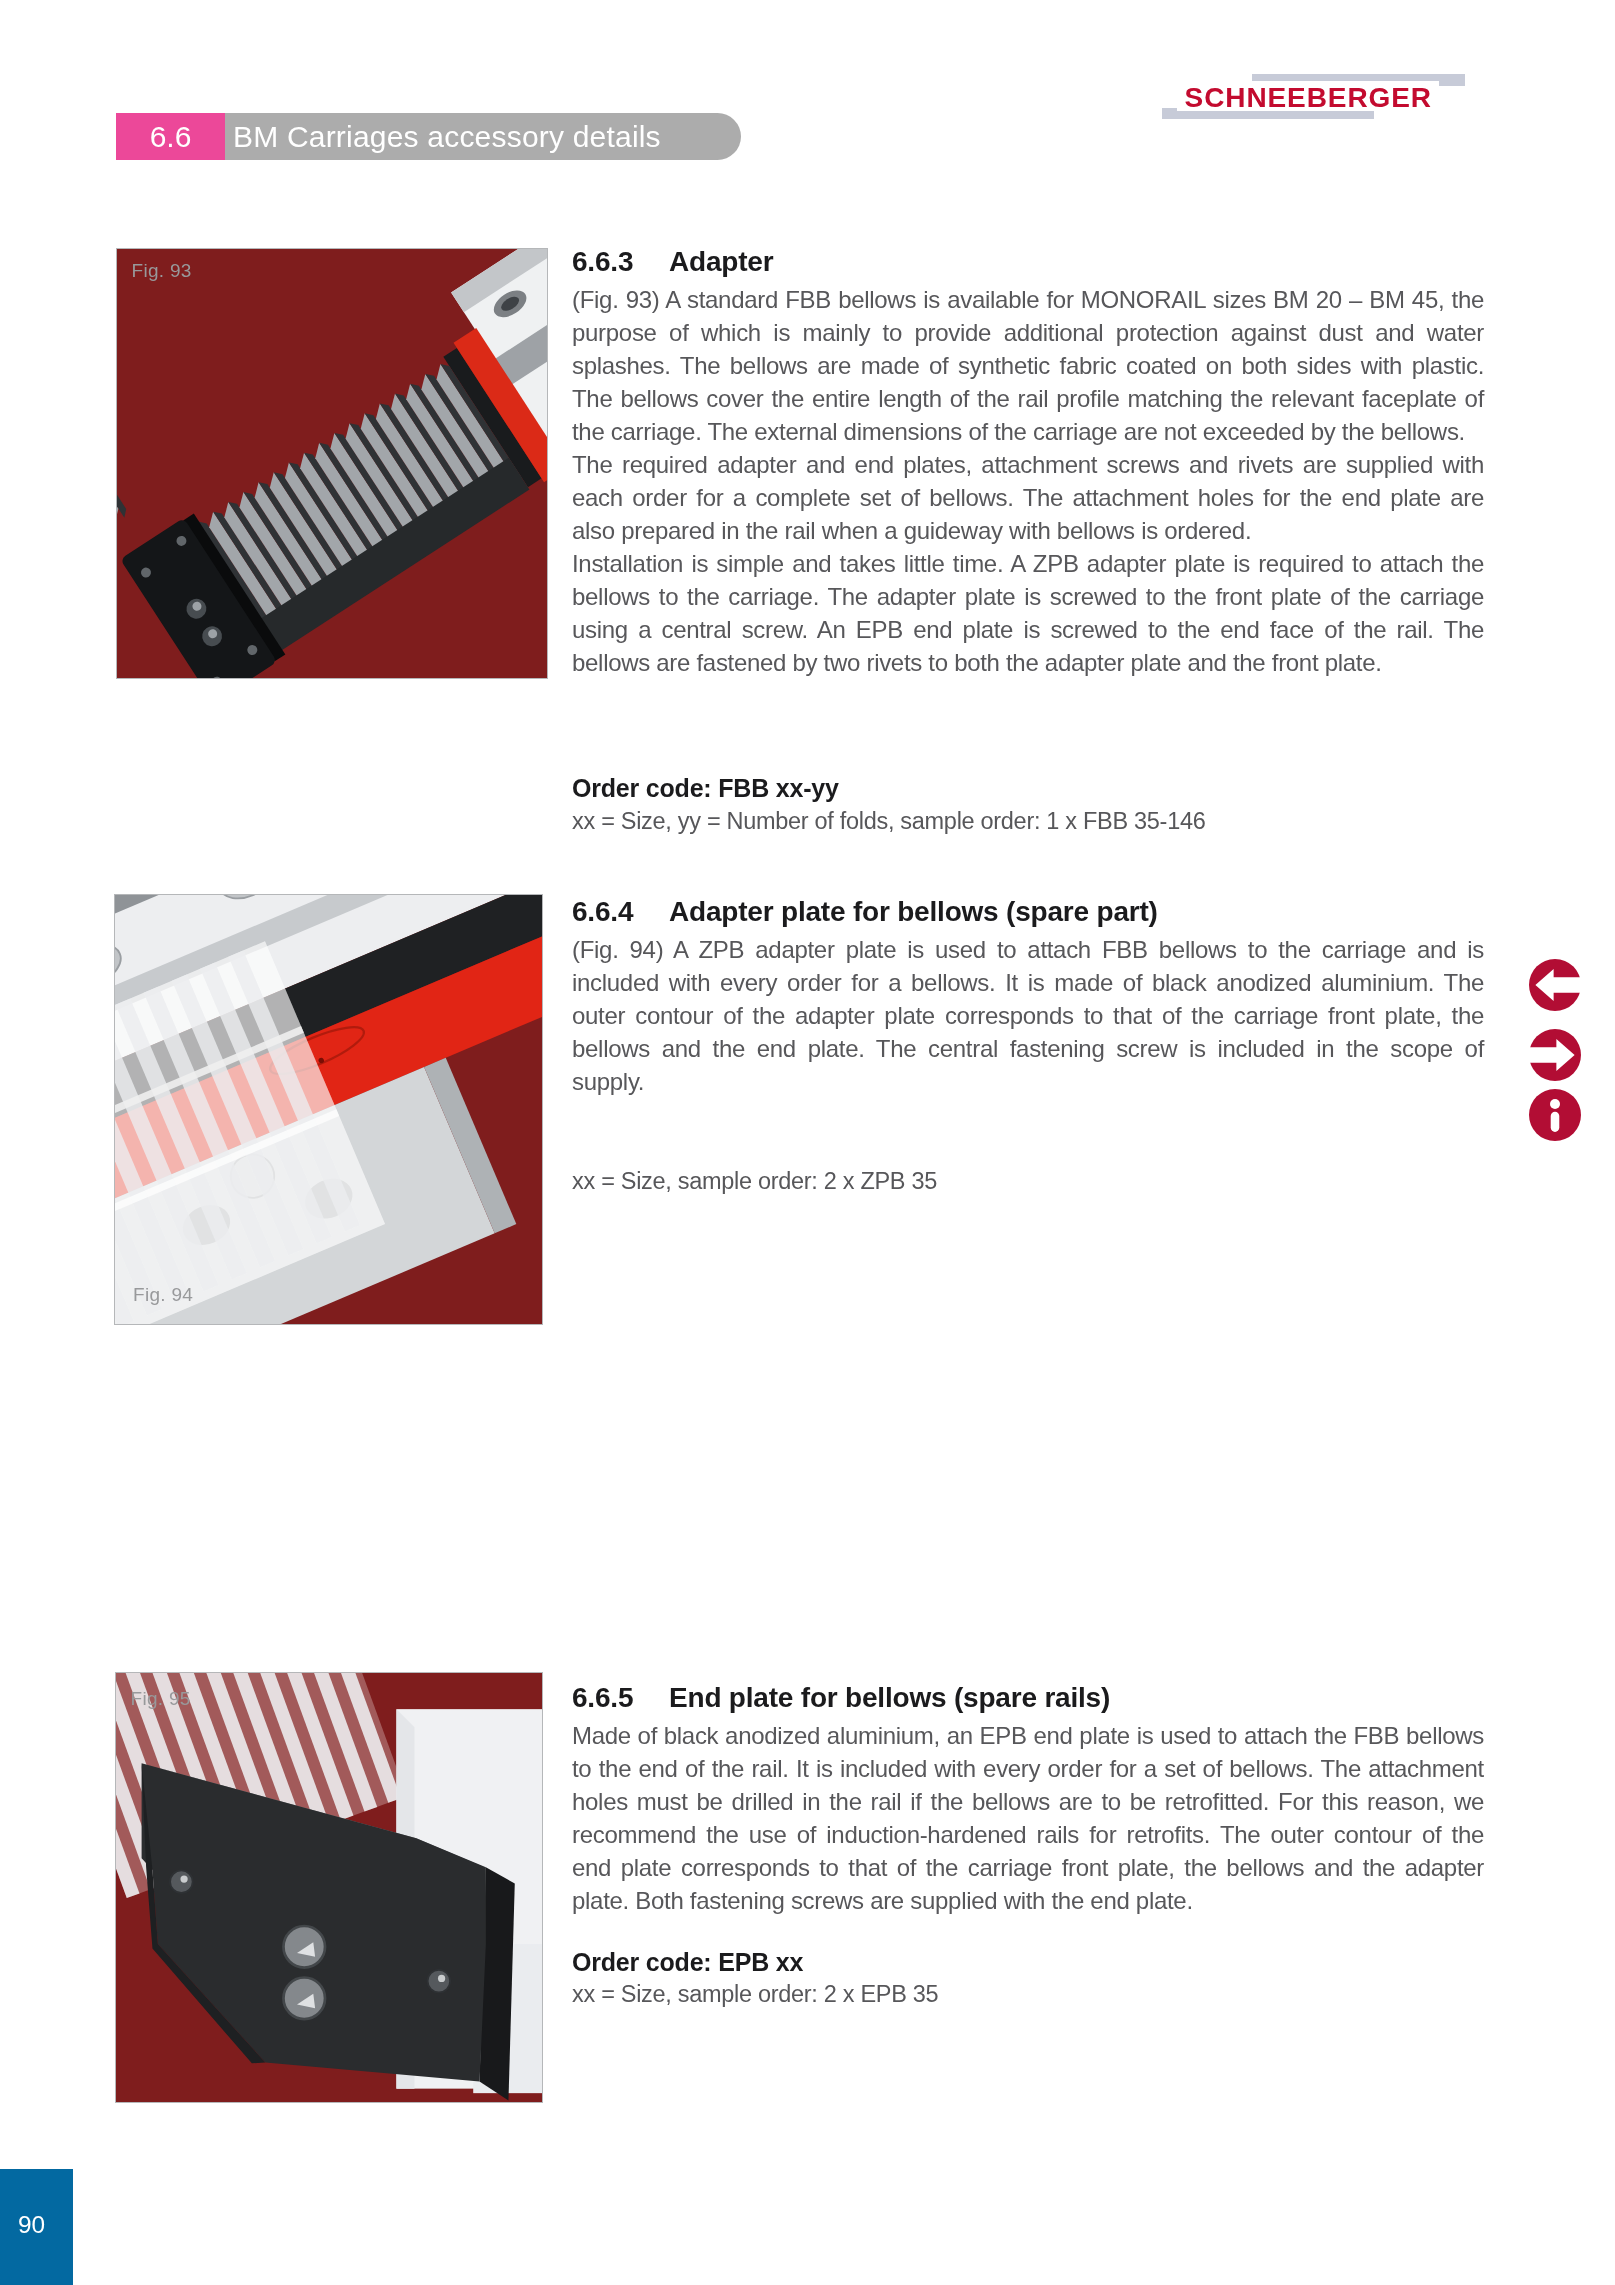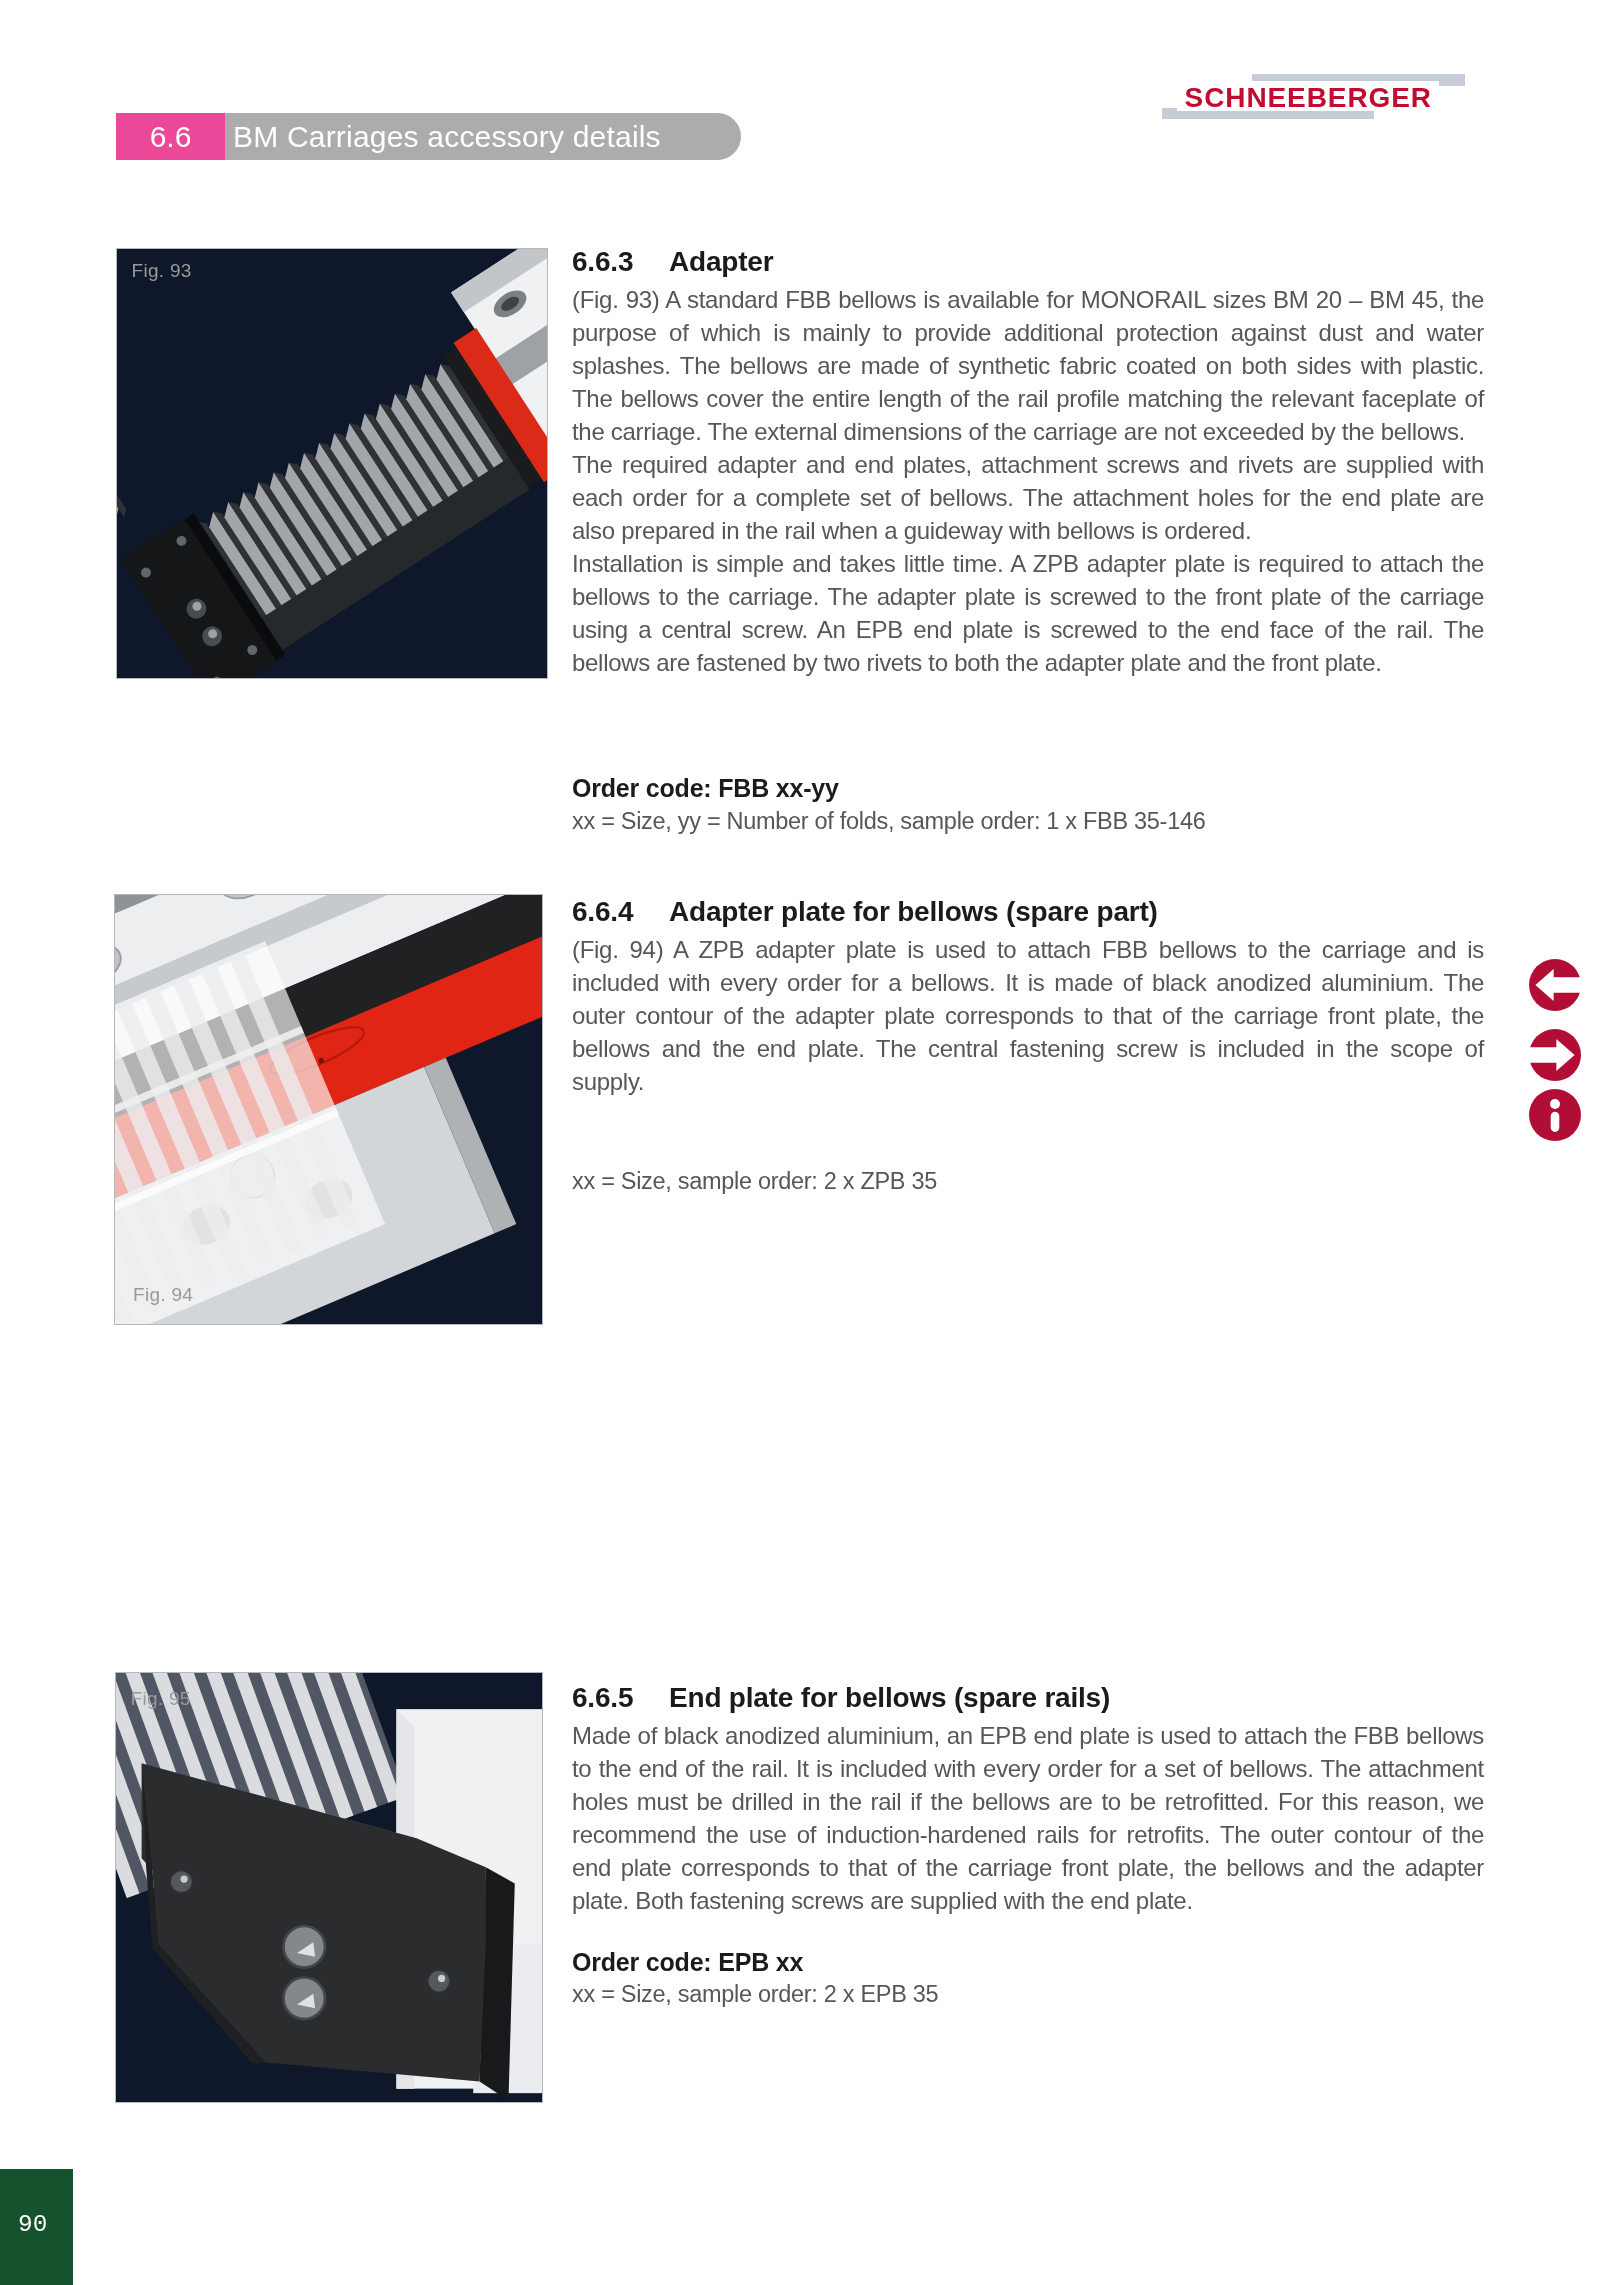--- a/index.html
+++ b/index.html
@@ -14,21 +14,21 @@
                 padding-left:8px;box-sizing:border-box;letter-spacing:0.2px;}
   
   #logo{position:absolute;left:1162px;top:71px;width:308px;height:51px;}
   .logo-bar{position:absolute;background:#C7CBD8;}
   #logo-bar-top{left:90px;top:2.7px;width:213px;height:12.7px;}
   #logo-bar-bottom{left:0;top:37px;width:212px;height:11px;}
   #logo-plate{position:absolute;left:14.5px;top:10px;width:262px;height:30px;background:#fff;}
   #logo-text{position:absolute;left:22.6px;top:11px;font-size:28px;font-weight:bold;color:#C30B2F;
              letter-spacing:0.9px;}
   
-  .fig-frame{position:absolute;border:1.8px solid #B5B7B9;background:#0f172a;overflow:hidden;box-sizing:border-box;}
+  .fig-frame{position:absolute;border:1.8px solid #B5B7B9;background:#7f1d1d;overflow:hidden;box-sizing:border-box;}
   #fig93{left:116px;top:248px;width:432px;height:431px;}
   #fig94{left:114px;top:894px;width:429px;height:431px;}
   #fig95{left:115px;top:1672px;width:428px;height:431px;}
   .fig-label{position:absolute;font-size:19px;color:#98999B;letter-spacing:0.3px;}
   #fig93 .fig-label{left:14.5px;top:11px;}
   #fig94 .fig-label{left:18px;top:389px;}
   #fig95 .fig-label{left:14.5px;top:14.5px;}
   .fig-frame svg{position:absolute;left:0;top:0;}
   
   .sec-heading{position:absolute;left:572px;width:914px;font-size:28px;font-weight:bold;
@@ -40,21 +40,21 @@
   .order-label{position:absolute;left:572px;width:912px;font-size:25px;font-weight:bold;
                color:#1B1B1D;letter-spacing:-0.2px;}
   .order-note{position:absolute;left:572px;width:912px;font-size:23.5px;color:#57575A;letter-spacing:-0.3px;}
   #sec1-heading{top:246px;} #sec1-body{top:283px;} #sec1-order{top:774px;} #sec1-note{top:808px;}
   #sec2-heading{top:896px;} #sec2-body{top:933px;} #sec2-order{top:1135px;} #sec2-note{top:1168px;}
   #sec3-heading{top:1682px;} #sec3-body{top:1719px;} #sec3-order{top:1948px;} #sec3-note{top:1981px;}
   
   .nav-icon{position:absolute;left:1529px;width:52px;height:52px;cursor:pointer;}
   #nav-back{top:959px;} #nav-forward{top:1029px;} #nav-info{top:1089px;}
   
-  #page-num-box{position:absolute;left:0;top:2169px;width:73px;height:116px;background:#14532d;font-family:Liberation Mono, monospace;}
+  #page-num-box{position:absolute;left:0;top:2169px;width:73px;height:116px;background:#0369a1;}
   #page-num{position:absolute;left:18px;top:42px;color:#fff;font-size:24.4px;}
 </style>
 </head>
 <body>
 
 <div id="page">
 
   <div id="header-bar">
     <div id="header-num">6.6</div>
     <div id="header-title">BM Carriages accessory details</div>

